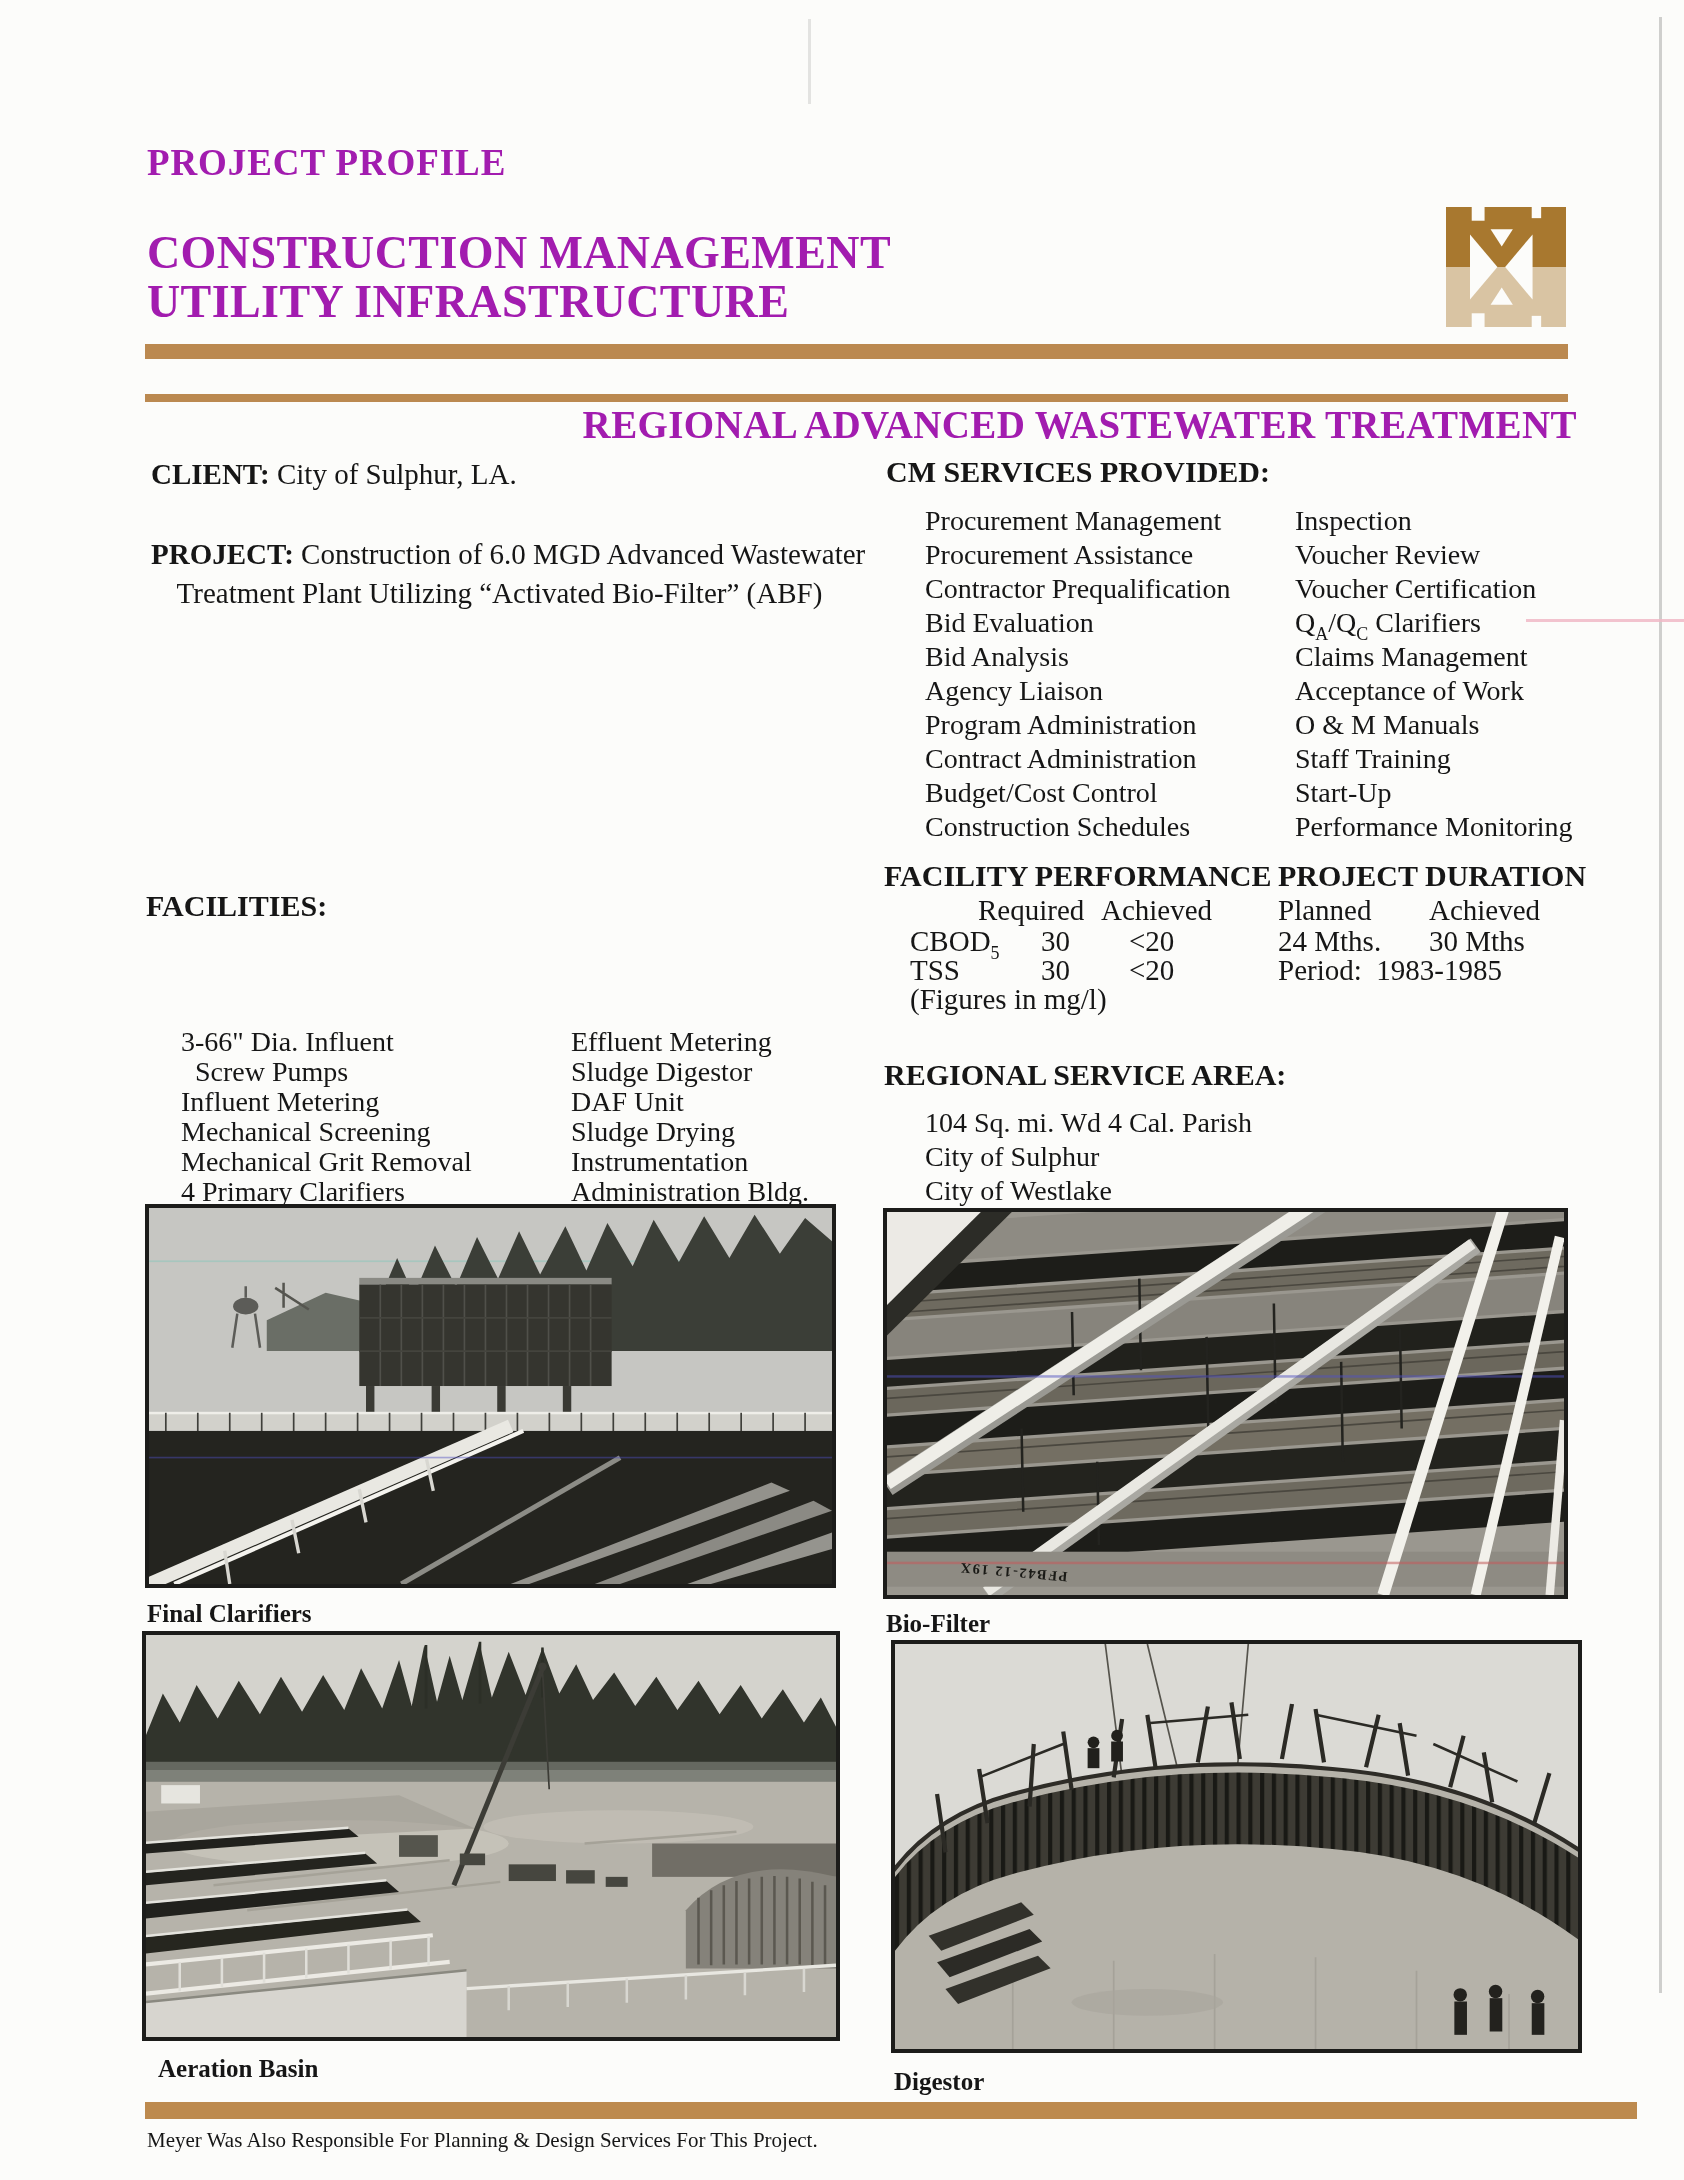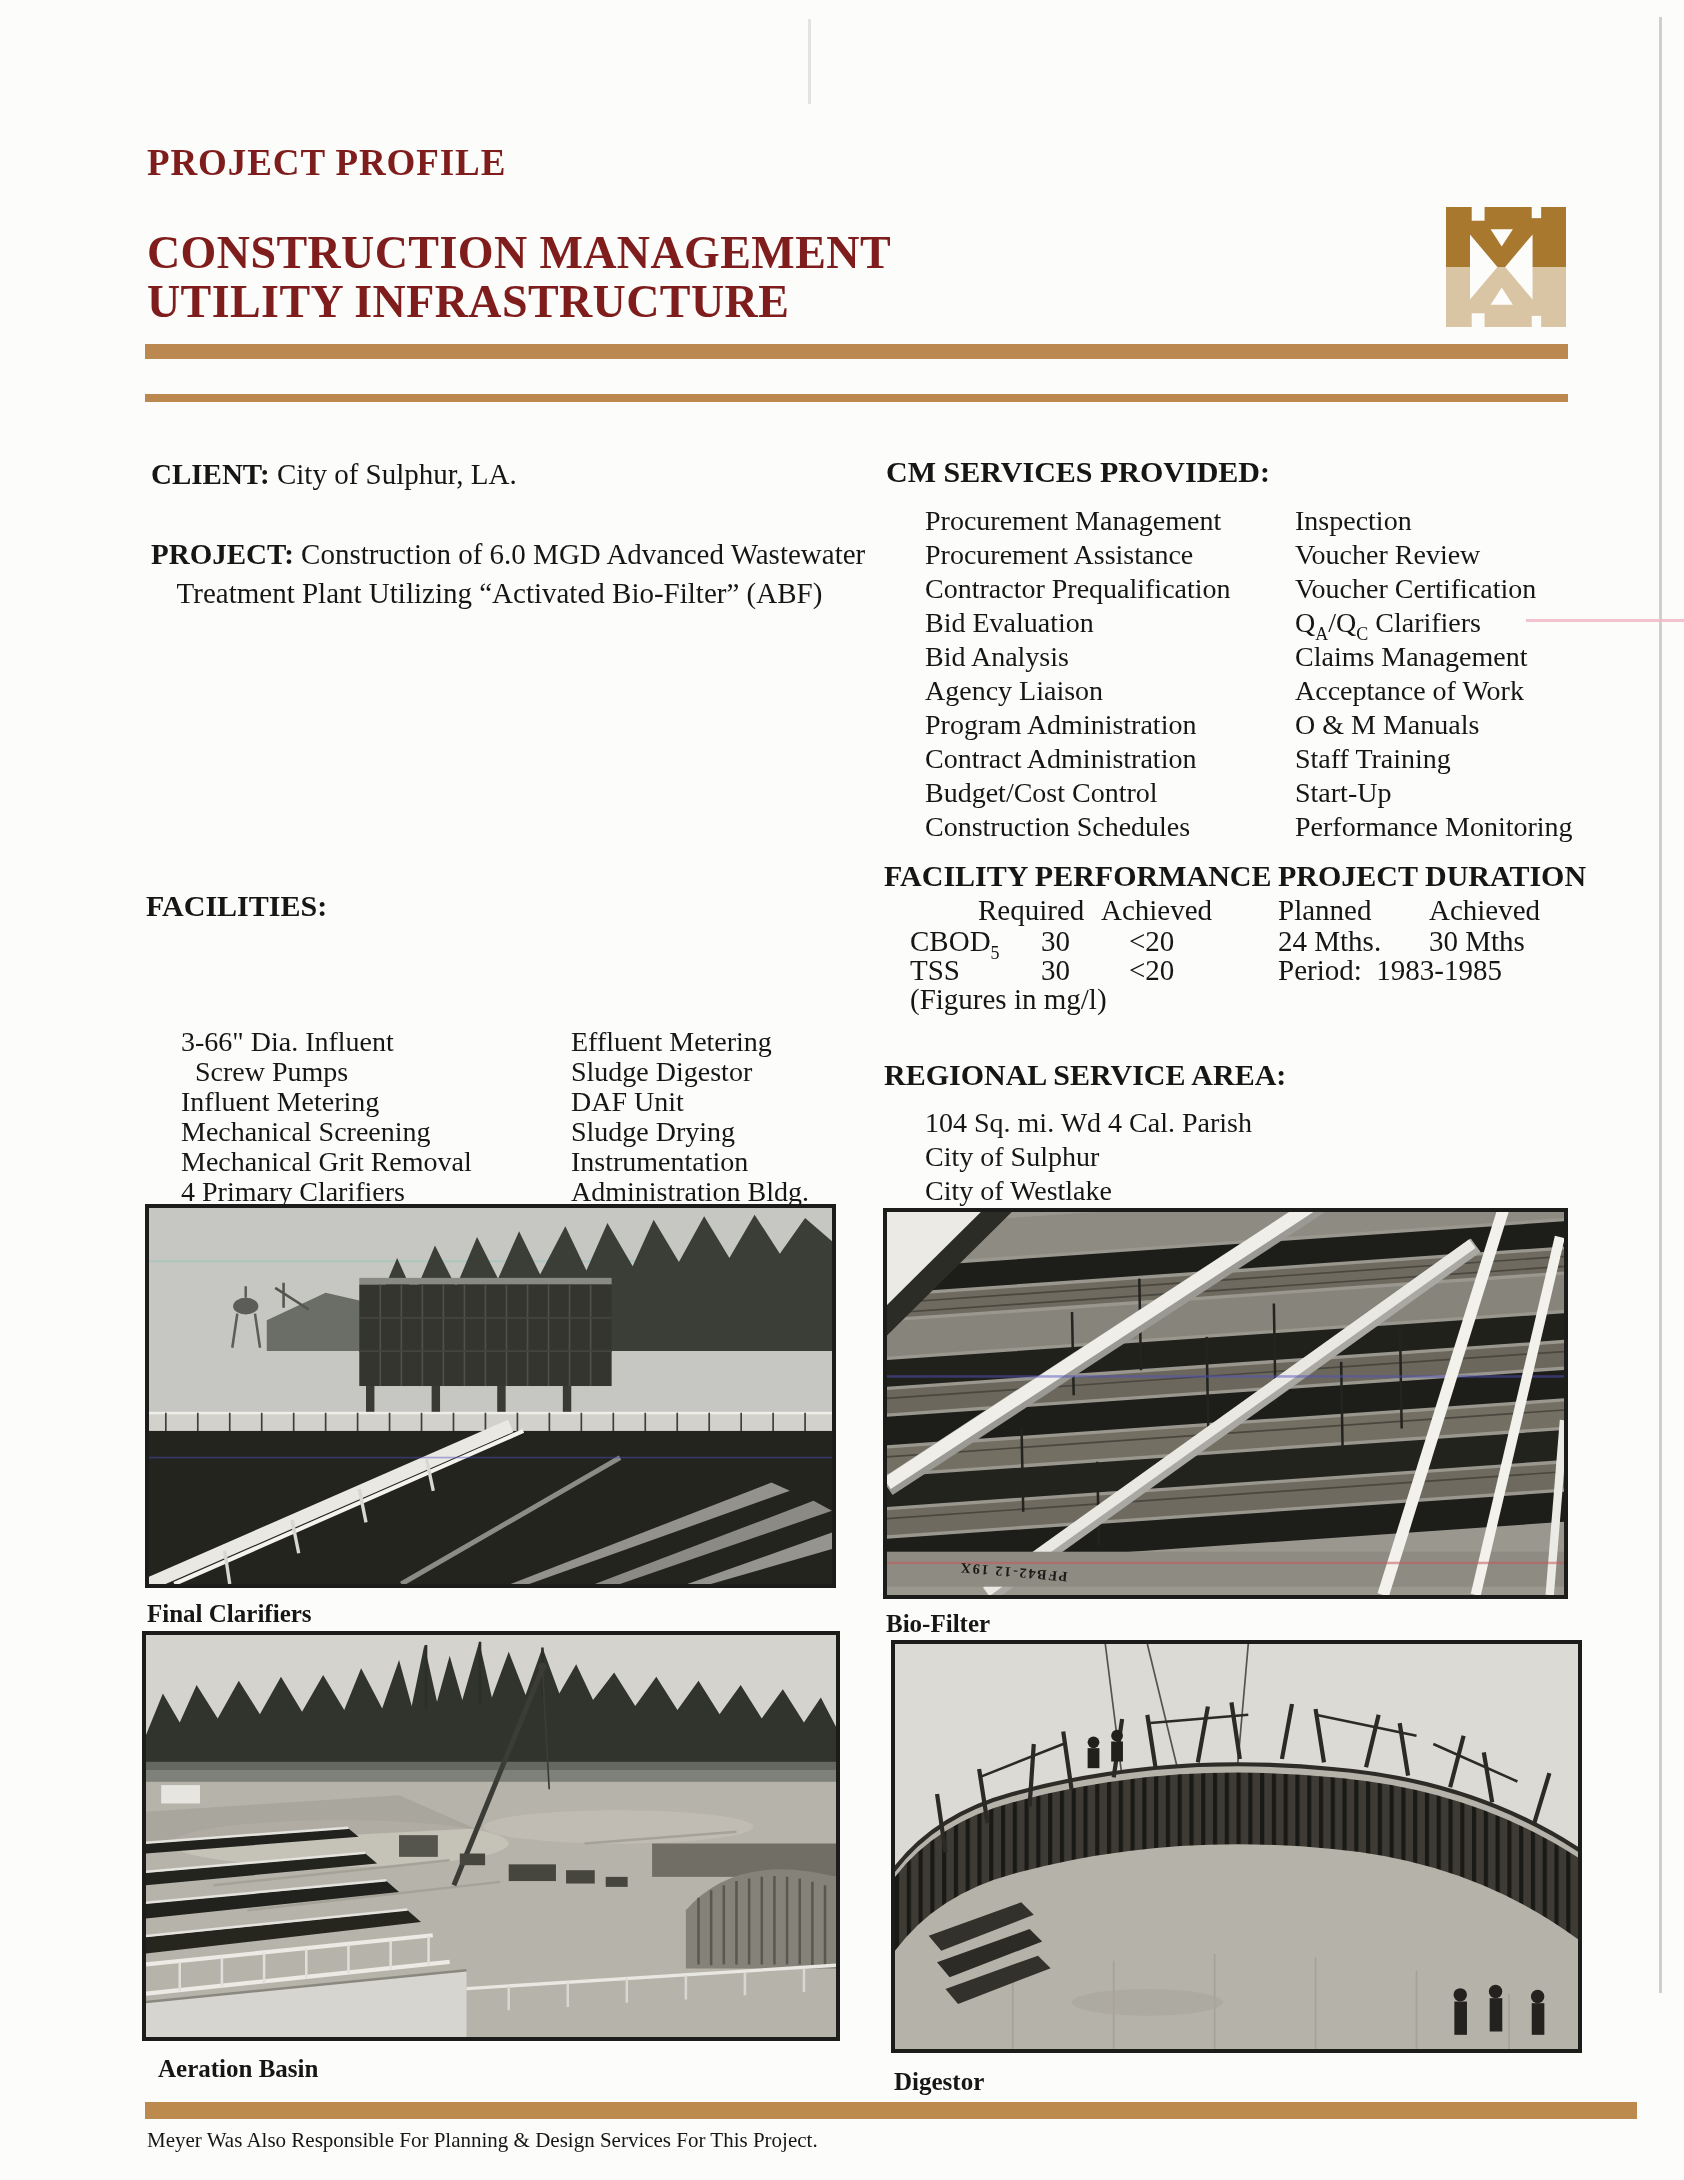--- a/index.html
+++ b/index.html
@@ -1,19 +1,19 @@
 <!DOCTYPE html>
 <html style="font-size:13.6px"><head>
 <meta charset="utf-8">
 <style>
   html,body{margin:0;padding:0;background:#dedede;}
   .page{position:relative;width:1685px;height:2181px;background:#fcfcfa;overflow:hidden;
         font-family:"Liberation Serif","DejaVu Serif",serif;color:#161616;}
   .abs{position:absolute;}
-  .brown{color:#7f1d1d;}
+  .brown{color:#a21caf;}
   .eyebrow{left:147px;top:141px;font-size:37px;font-weight:bold;letter-spacing:0.9px;}
   .doc-title{left:147px;top:228px;font-size:46px;font-weight:bold;line-height:49px;letter-spacing:0.4px;}
   .logo{left:1446px;top:207px;width:120px;height:122px;}
   .rule{background:#bb8950;}
   .rule-thick{left:145px;top:344px;width:1423px;height:14.5px;}
   .rule-thin{left:145px;top:394px;width:1423px;height:7.7px;}
   .banner{left:511px;top:402px;width:1066px;text-align:right;font-size:39px;font-weight:bold;letter-spacing:0.4px;}
   .body-text{font-size:29px;}
   .client{left:151px;top:458px;}
   .project{left:151px;top:535px;line-height:39px;}
@@ -65,20 +65,21 @@
       <rect x="100" y="127" width="11" height="13" fill="#fcfcfa"></rect>
       <polygon points="52,26 78,26 65,46" fill="#fcfcfa"></polygon>
       <polygon points="52,114 78,114 65,94" fill="#fcfcfa"></polygon>
       <polygon points="28,32 60,70 28,108" fill="#fcfcfa"></polygon>
       <polygon points="101,32 69,70 101,108" fill="#fcfcfa"></polygon>
     </svg>
   </div>
 
   <div class="abs rule rule-thick"></div>
   <div class="abs rule rule-thin"></div>
+  <div class="abs banner brown">REGIONAL ADVANCED WASTEWATER TREATMENT</div>
 
   <div class="abs body-text client">
     <b class="lbl">CLIENT:</b>
     <span>City of Sulphur, LA.</span>
   </div>
   <div class="abs body-text project">
     <span><b class="lbl">PROJECT:</b>
     <span>Construction of 6.0 MGD Advanced Wastewater</span></span>
     <span class="line2">Treatment Plant Utilizing “Activated Bio-Filter” (ABF)</span>
   </div>

